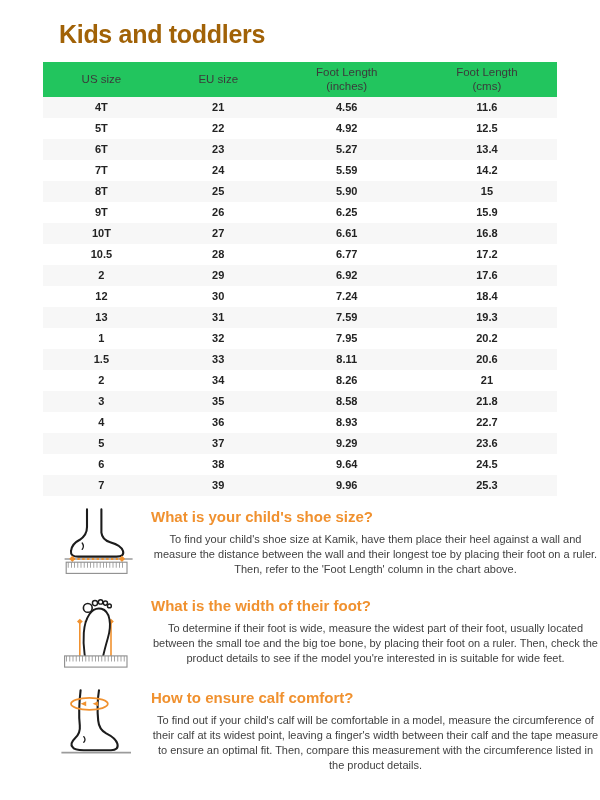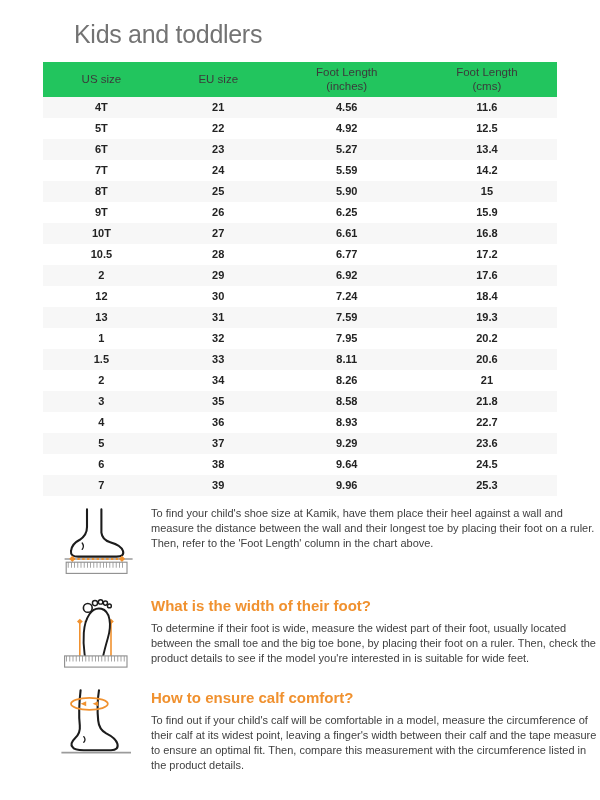--- a/index.html
+++ b/index.html
@@ -3,22 +3,22 @@
 <meta charset="utf-8">
 <style>
   html,body{margin:0;padding:0;}
   body{
     width:600px;height:800px;background:#ffffff;
     font-family:"Liberation Sans","DejaVu Sans",sans-serif;
     color:#1d1d1d;overflow:hidden;
   }
   .page{width:600px;height:800px;position:relative;}
   .page-title{
-    margin:20px 0 0 74px;
-    font-size:25px;font-weight:400;color:#737373;letter-spacing:-0.3px;
+    margin:20px 0 0 59px;
+    font-size:25px;font-weight:700;color:#a16207;letter-spacing:-0.3px;
   }
   
   .size-table{width:514px;margin:13px 0 0 43px;}
   .thead{
     display:grid;grid-template-columns:1fr 1fr 1.2fr 1.2fr;
     background:#22c55e;min-height:34px;align-items:center;
   }
   .thcell{
     text-align:center;font-size:11.5px;color:#3b3b3b;
     white-space:pre-line;line-height:1.25;padding:3px 0;
@@ -33,21 +33,21 @@
   }
   
   .sections{margin:10px 0 0 55px;}
   .section{display:flex;gap:16px;margin-bottom:11px;}
   .section-icon{flex:0 0 80px;width:80px;}
   .section-text{width:452px;}
   .section-heading{
     font-size:15px;font-weight:700;color:#f0912f;margin:2px 0 7px 0;
   }
   .section-body{
-    font-size:11px;line-height:15px;color:#3f3f3f;margin:0;
+    font-size:11px;line-height:15px;color:#3f3f3f;margin:0;text-align:center;
   }
 </style>
 </head>
 <body>
 
 <div class="page">
 
   <h1 class="page-title">Kids and toddlers</h1>
 
   <div class="size-table">
@@ -190,20 +190,21 @@
 
           <line x1="22" y1="66" x2="84" y2="66" stroke="#f0912f" stroke-width="2.2" stroke-dasharray="3 3"></line>
           <rect x="19" y="63" width="5.5" height="5.5" fill="#f0912f" transform="rotate(45 21.7 65.7)"></rect>
           <rect x="81" y="63" width="5.5" height="5.5" fill="#f0912f" transform="rotate(45 83.7 65.7)"></rect>
 
           <rect x="14" y="70" width="76" height="14" fill="#ffffff" stroke="#8f8f8f" stroke-width="1.4"></rect>
           <line x1="16" y1="73.5" x2="88" y2="73.5" stroke="#8f8f8f" stroke-width="7" stroke-dasharray="1 3"></line>
         </svg>
       </div>
       <div class="section-text">
+        <div class="section-heading">What is your child's shoe size?</div>
         <p class="section-body">To find your child's shoe size at Kamik, have them place their heel against a wall and measure the distance between the wall and their longest toe by placing their foot on a ruler. Then, refer to the 'Foot Length' column in the chart above.</p>
       </div>
     </div>
 
     <div class="section">
       <div class="section-icon">
         <svg viewBox="0 0 100 96" width="80" height="77" aria-hidden="true">
 
           <line x1="31" y1="33" x2="31" y2="76" stroke="#f0912f" stroke-width="2"></line>
           <line x1="70" y1="33" x2="70" y2="76" stroke="#f0912f" stroke-width="2"></line>

